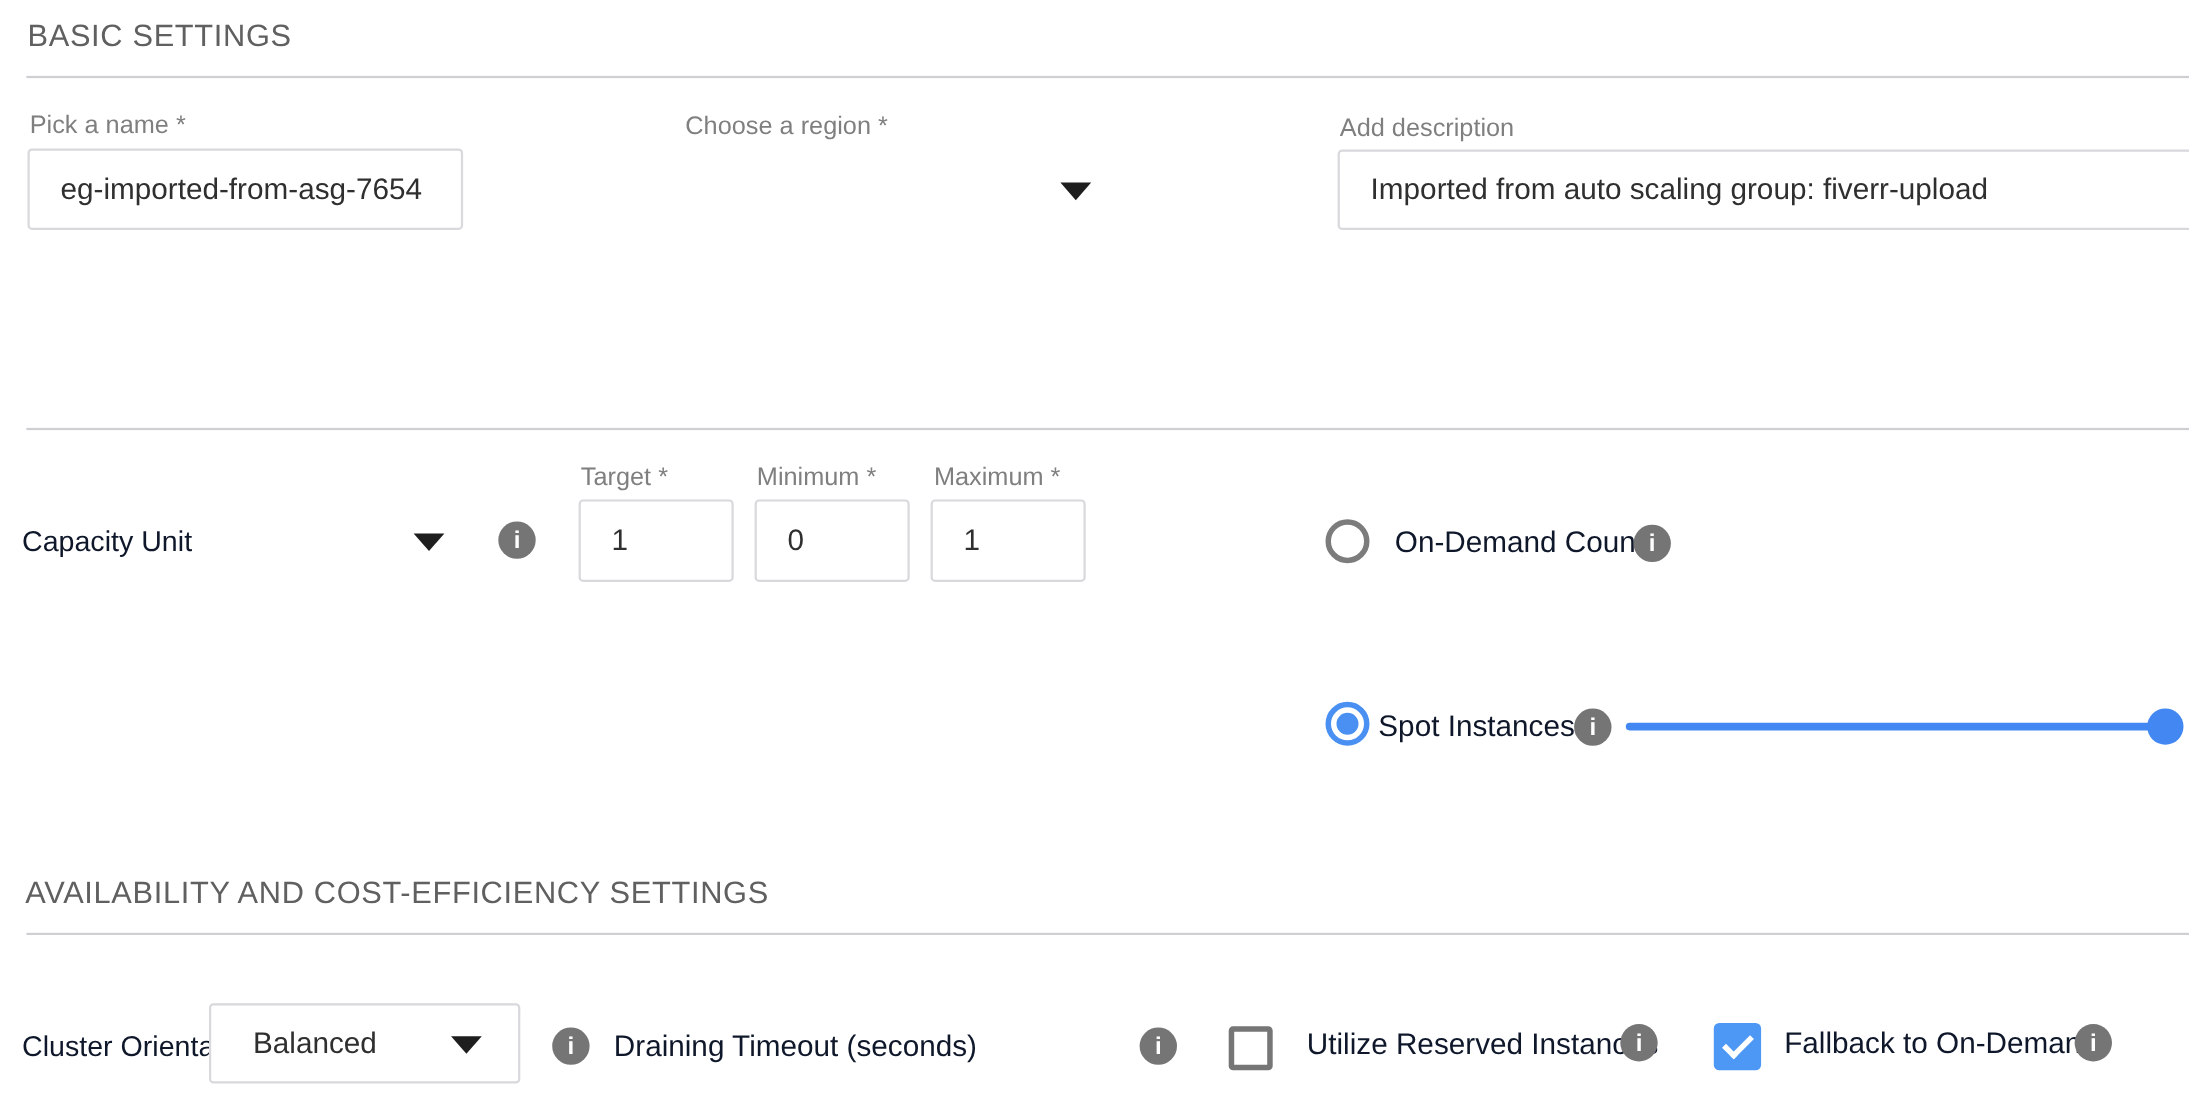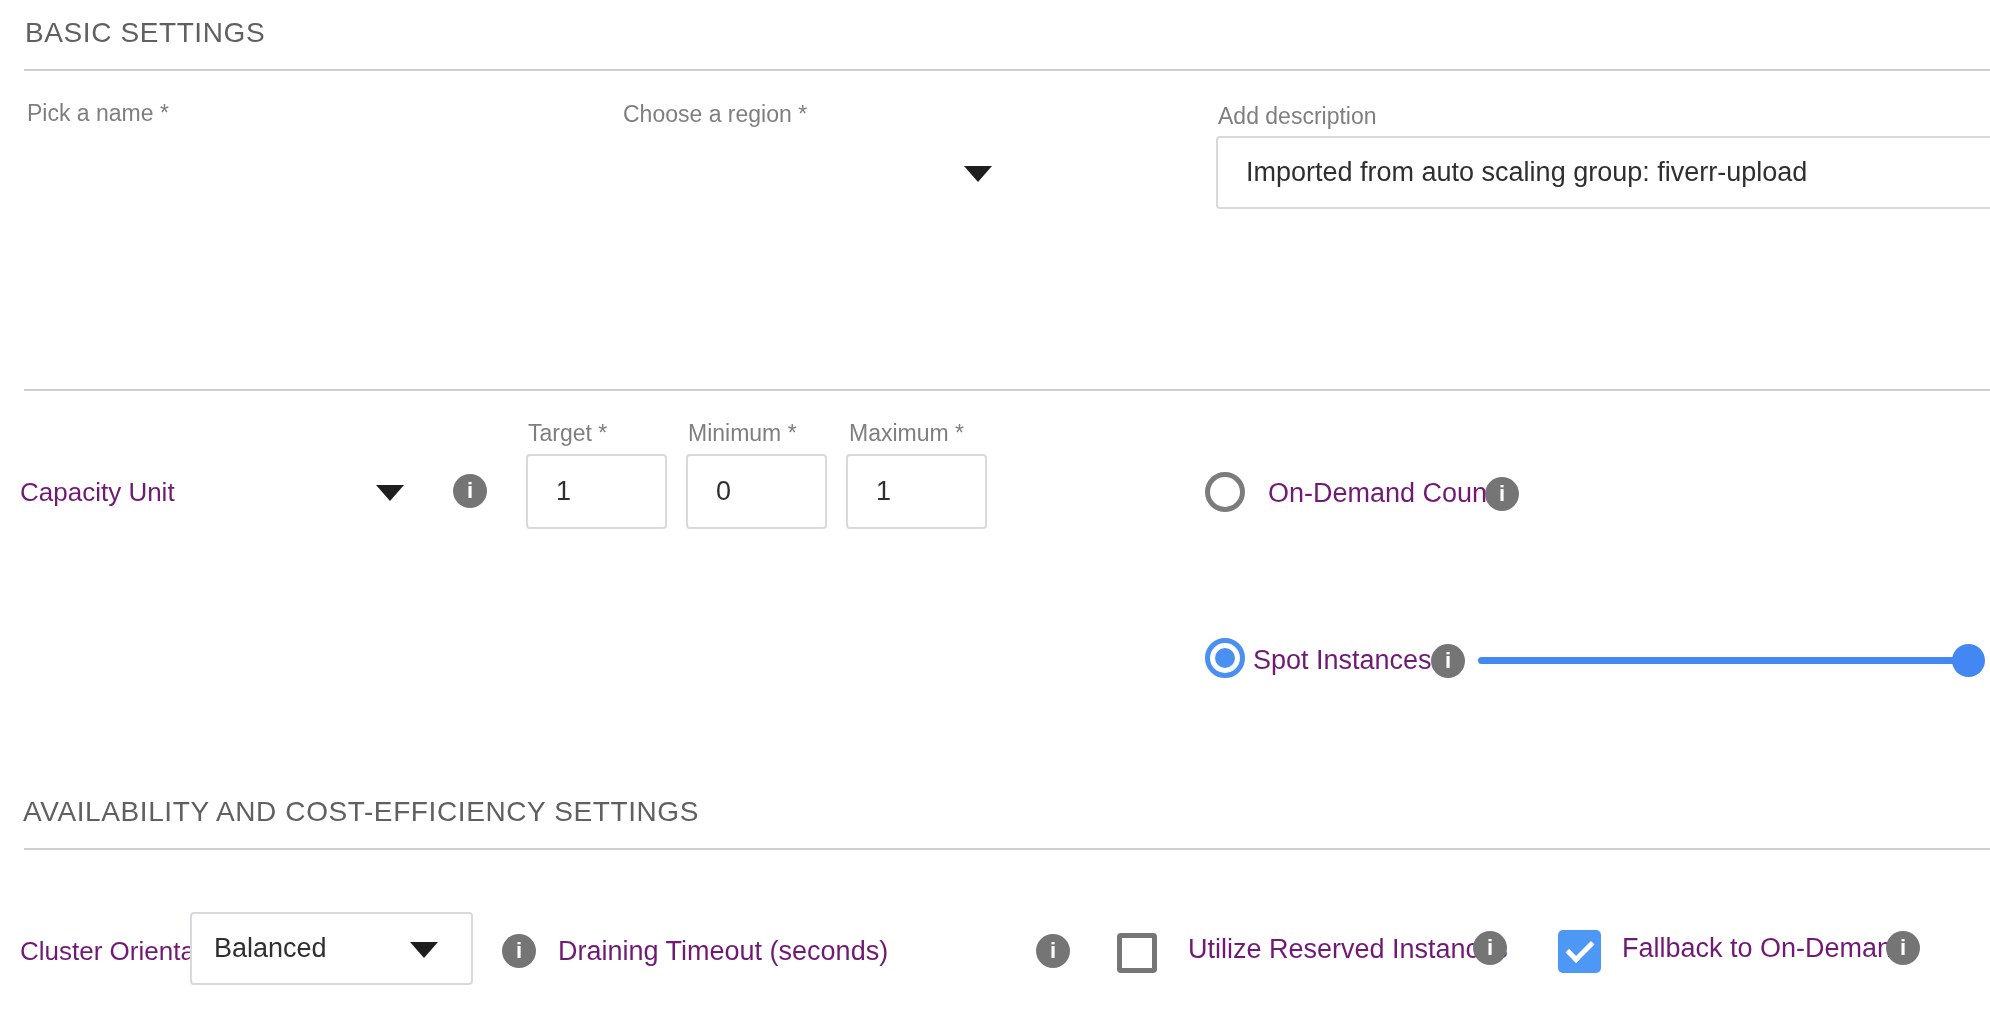--- a/index.html
+++ b/index.html
@@ -1,21 +1,21 @@
 <!DOCTYPE html>
 <html><head>
 <meta charset="utf-8">
 <style>
   html,body{margin:0;padding:0;background:#fff;}
   #app{position:relative;width:1990px;height:1016px;background:#ffffff;overflow:hidden;
        font-family:"Liberation Sans", sans-serif;color:#3b3b3b;}
   .section-title{position:absolute;font-size:28px;color:#606060;letter-spacing:.6px;white-space:nowrap;}
   .divider{position:absolute;left:24px;right:0;height:2px;background:#cfcfd3;}
   .field-label{position:absolute;font-size:23px;color:#7f7f7f;white-space:nowrap;}
-  .dark-label{position:absolute;font-size:26px;color:#701a75;white-space:nowrap;}
+  .dark-label{position:absolute;font-size:26px;color:#0f172a;white-space:nowrap;}
   .box{position:absolute;border:2px solid #d8d8dd;border-radius:4px;background:#fff;box-sizing:border-box;}
   .box input{border:none;outline:none;width:100%;height:100%;background:transparent;
              font-family:"Liberation Sans", sans-serif;font-size:27px;color:#2f2f2f;padding:0 0 0 28px;box-sizing:border-box;}
   .dropdown{display:flex;align-items:center;cursor:pointer;}
   .dropdown .dd-text{font-size:27px;color:#2f2f2f;padding-left:28px;white-space:nowrap;}
   .dd-arrow{position:absolute;width:0;height:0;border-left:14px solid transparent;
             border-right:14px solid transparent;border-top:16px solid #1e1e1e;}
   .info{position:absolute;width:34px;height:34px;border-radius:50%;background:#757575;color:#fff;
         display:flex;align-items:center;justify-content:center;font-size:22px;font-weight:bold;cursor:pointer;}
   .radio{position:absolute;width:40px;height:40px;border-radius:50%;background:#fff;box-sizing:border-box;cursor:pointer;}
@@ -33,20 +33,23 @@
 </style>
 </head>
 <body>
 
 <div id="app">
 
   <div class="section-title" style="left:25px;top:17px;">BASIC SETTINGS</div>
   <div class="divider" style="top:69px;"></div>
 
   <div class="field-label" style="left:27px;top:100px;">Pick a name *</div>
+  <div class="box" style="left:25px;top:135px;width:396px;height:74px;">
+    <input type="text" value="eg-imported-from-asg-7654" style="">
+  </div>
 
   <div class="field-label" style="left:623px;top:101px;">Choose a region *</div>
   <div class="dd-arrow" style="left:964px;top:166px;"></div>
 
   <div class="field-label" style="left:1218px;top:103px;">Add description</div>
   <div class="box" style="left:1216px;top:136px;width:800px;height:73px;">
     <input type="text" value="Imported from auto scaling group: fiverr-upload" style="">
   </div>
 
   <div class="divider" style="top:389px;"></div>
@@ -80,21 +83,21 @@
   <div class="dark-label" style="left:1253px;top:645px;font-size:27px;">Spot Instances %</div>
   <div class="info" style="left:1431px;top:644px;">i</div>
   <div class="slider-track" style="left:1478px;top:657px;width:494px;"></div>
   <div class="slider-thumb" style="left:1952px;top:644px;"></div>
 
   <div class="section-title" style="left:23px;top:796px;">AVAILABILITY AND COST-EFFICIENCY SETTINGS</div>
   <div class="divider" style="top:848px;"></div>
 
   <div class="dark-label" style="left:20px;top:936px;">Cluster Orientation</div>
   <div class="box dropdown" style="left:190px;top:912px;width:283px;height:73px;">
-    <span class="dd-text" style="padding-left:22px;">Balanced</span>
+    <span class="dd-text" style="padding-left:38px;">Balanced</span>
   </div>
   <div class="dd-arrow" style="left:410px;top:942px;"></div>
   <div class="info" style="left:502px;top:934px;">i</div>
 
   <div class="dark-label" style="left:558px;top:936px;font-size:27px;">Draining Timeout (seconds)</div>
   <div class="info" style="left:1036px;top:934px;">i</div>
 
   <div class="checkbox off" style="left:1117px;top:933px;"></div>
   <div class="dark-label" style="left:1188px;top:934px;font-size:27px;">Utilize Reserved Instances</div>
   <div class="info" style="left:1473px;top:931px;">i</div>

